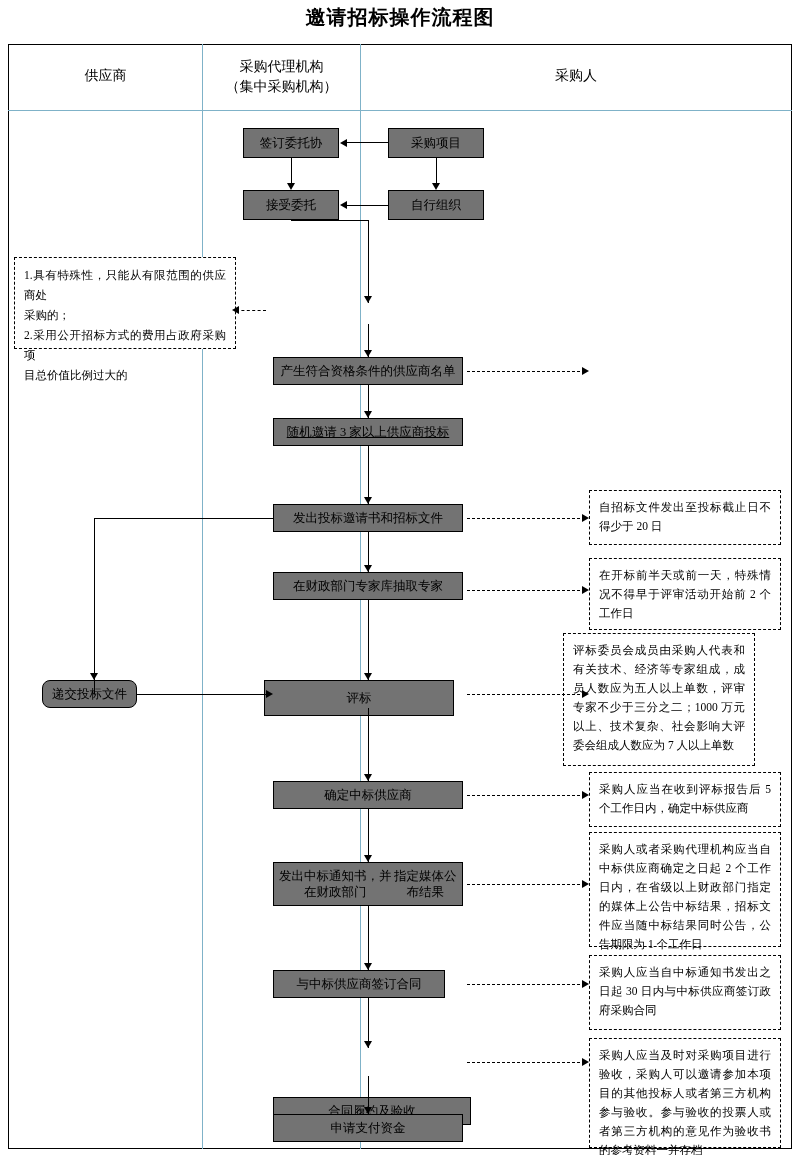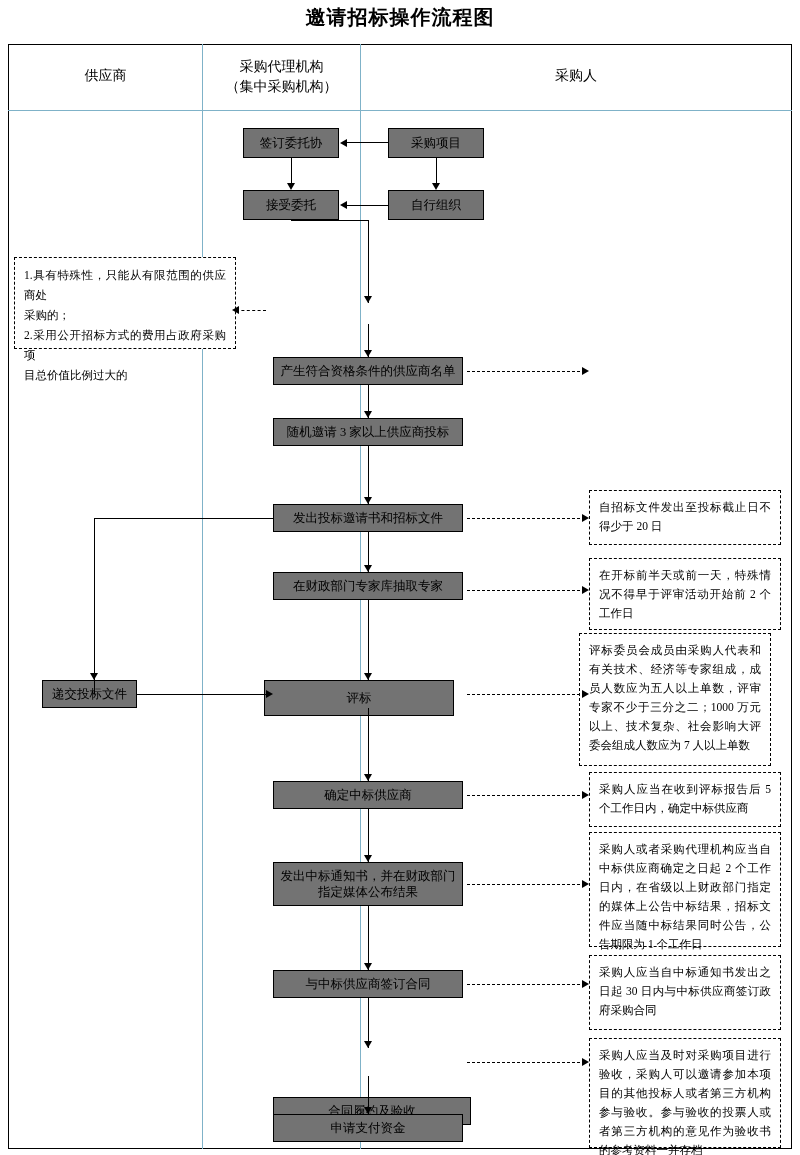--- a/index.html
+++ b/index.html
@@ -91,58 +91,58 @@
   <div class="ln hln" style="left:291px;top:220px;width:78px;"></div>
   <div class="arrow-d" style="left:364px;top:296px;"></div>
 
 
   <div class="ln vln" style="left:368px;top:324px;height:33px;"></div>
   <div class="arrow-d" style="left:364px;top:350px;"></div>
   <div class="box" style="left:273px;top:357px;width:190px;height:28px;">产生符合资格条件的供应商名单</div>
 
   <div class="ln vln" style="left:368px;top:385px;height:33px;"></div>
   <div class="arrow-d" style="left:364px;top:411px;"></div>
-  <div class="box" style="left:273px;top:418px;width:190px;height:28px;">随机邀请 3 家以上供应商投标</div>
+  <div class="box" style="left:273px;top:418px;width:190px;height:28px;text-decoration:underline;">随机邀请 3 家以上供应商投标</div>
 
   <div class="ln vln" style="left:368px;top:446px;height:58px;"></div>
   <div class="arrow-d" style="left:364px;top:497px;"></div>
   <div class="box" style="left:273px;top:504px;width:190px;height:28px;">发出投标邀请书和招标文件</div>
 
   <div class="ln vln" style="left:368px;top:532px;height:40px;"></div>
   <div class="arrow-d" style="left:364px;top:565px;"></div>
   <div class="box" style="left:273px;top:572px;width:190px;height:28px;">在财政部门专家库抽取专家</div>
 
   <div class="ln vln" style="left:368px;top:600px;height:80px;"></div>
   <div class="arrow-d" style="left:364px;top:673px;"></div>
   <div class="box" style="left:264px;top:680px;width:190px;height:36px;">评标</div>
 
   <div class="ln vln" style="left:368px;top:708px;height:73px;"></div>
   <div class="arrow-d" style="left:364px;top:774px;"></div>
   <div class="box" style="left:273px;top:781px;width:190px;height:28px;">确定中标供应商</div>
 
   <div class="ln vln" style="left:368px;top:809px;height:53px;"></div>
   <div class="arrow-d" style="left:364px;top:855px;"></div>
-  <div class="box" style="left:273px;top:862px;width:190px;height:44px;flex-direction:column;">
+  <div class="box" style="left:273px;top:862px;width:190px;height:44px;">
     <div>发出中标通知书，并在财政部门</div>
     <div>指定媒体公布结果</div>
   </div>
 
   <div class="ln vln" style="left:368px;top:906px;height:64px;"></div>
   <div class="arrow-d" style="left:364px;top:963px;"></div>
-  <div class="box" style="left:273px;top:970px;width:190px;height:28px;">与中标供应商签订合同</div>
+  <div class="box" style="left:273px;top:970px;width:172px;height:28px;">与中标供应商签订合同</div>
 
   <div class="ln vln" style="left:368px;top:998px;height:50px;"></div>
   <div class="arrow-d" style="left:364px;top:1041px;"></div>
   <div class="box" style="left:273px;top:1097px;width:198px;height:28px;">合同履约及验收</div>
 
   <div class="ln vln" style="left:368px;top:1076px;height:38px;"></div>
   <div class="arrow-d" style="left:364px;top:1107px;"></div>
   <div class="box" style="left:273px;top:1114px;width:190px;height:28px;">申请支付资金</div>
 
-  <div class="box" style="left:42px;top:680px;width:95px;height:28px;">递交投标文件</div>
+  <div class="box" style="left:42px;top:680px;width:95px;height:28px;border-radius:8px;">递交投标文件</div>
 
   <div class="ln hln" style="left:94px;top:518px;width:180px;"></div>
   <div class="ln vln" style="left:94px;top:518px;height:176px;"></div>
   <div class="arrow-d" style="left:90px;top:673px;"></div>
 
   <div class="ln hln" style="left:137px;top:694px;width:129px;"></div>
   <div class="arrow-r" style="left:266px;top:690px;"></div>
 
   <div class="note left" style="left:14px;top:240px;width:222px;height:92px;margin-top:17px;">
     <div>1.具有特殊性，只能从有限范围的供应商处</div>
@@ -157,21 +157,21 @@
   <div class="arrow-r" style="left:582px;top:367px;"></div>
 
   <div class="note" style="left:589px;top:490px;width:192px;height:55px;">自招标文件发出至投标截止日不得少于 20 日</div>
   <div class="dash-h" style="left:467px;top:518px;width:118px;"></div>
   <div class="arrow-r" style="left:582px;top:514px;"></div>
 
   <div class="note" style="left:589px;top:558px;width:192px;height:72px;">在开标前半天或前一天，特殊情况不得早于评审活动开始前 2 个工作日</div>
   <div class="dash-h" style="left:467px;top:590px;width:118px;"></div>
   <div class="arrow-r" style="left:582px;top:586px;"></div>
 
-  <div class="note" style="left:579px;top:633px;width:192px;height:133px;">评标委员会成员由采购人代表和有关技术、经济等专家组成，成员人数应为五人以上单数，评审专家不少于三分之二；1000 万元以上、技术复杂、社会影响大评委会组成人数应为 7 人以上单数</div>
+  <div class="note" style="left:563px;top:633px;width:192px;height:133px;">评标委员会成员由采购人代表和有关技术、经济等专家组成，成员人数应为五人以上单数，评审专家不少于三分之二；1000 万元以上、技术复杂、社会影响大评委会组成人数应为 7 人以上单数</div>
   <div class="dash-h" style="left:467px;top:694px;width:118px;"></div>
   <div class="arrow-r" style="left:582px;top:690px;"></div>
 
   <div class="note" style="left:589px;top:772px;width:192px;height:55px;">采购人应当在收到评标报告后 5 个工作日内，确定中标供应商</div>
   <div class="dash-h" style="left:467px;top:795px;width:118px;"></div>
   <div class="arrow-r" style="left:582px;top:791px;"></div>
 
   <div class="note" style="left:589px;top:832px;width:192px;height:115px;">采购人或者采购代理机构应当自中标供应商确定之日起 2 个工作日内，在省级以上财政部门指定的媒体上公告中标结果，招标文件应当随中标结果同时公告，公告期限为 1 个工作日</div>
   <div class="dash-h" style="left:467px;top:884px;width:118px;"></div>
   <div class="arrow-r" style="left:582px;top:880px;"></div>

